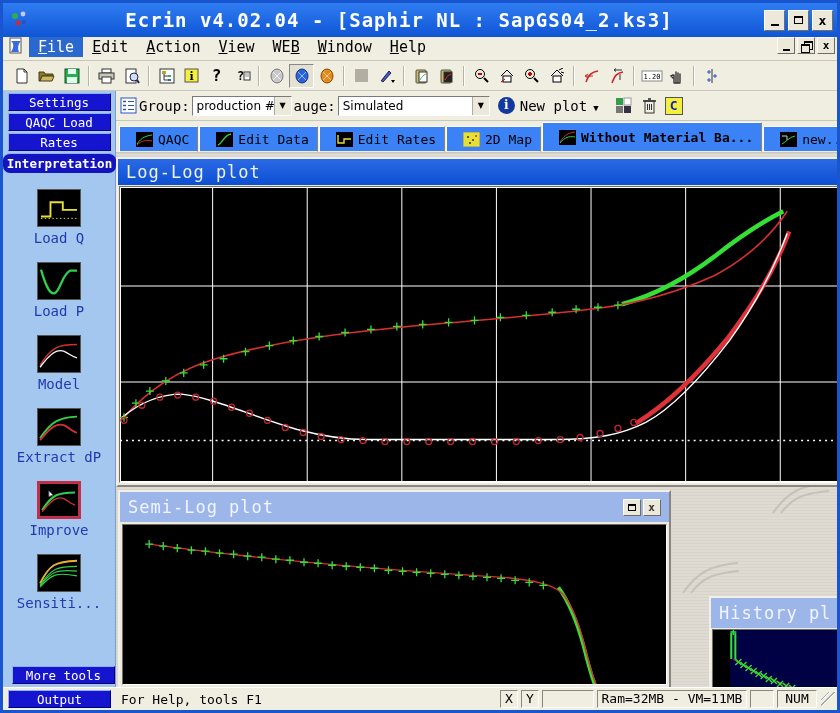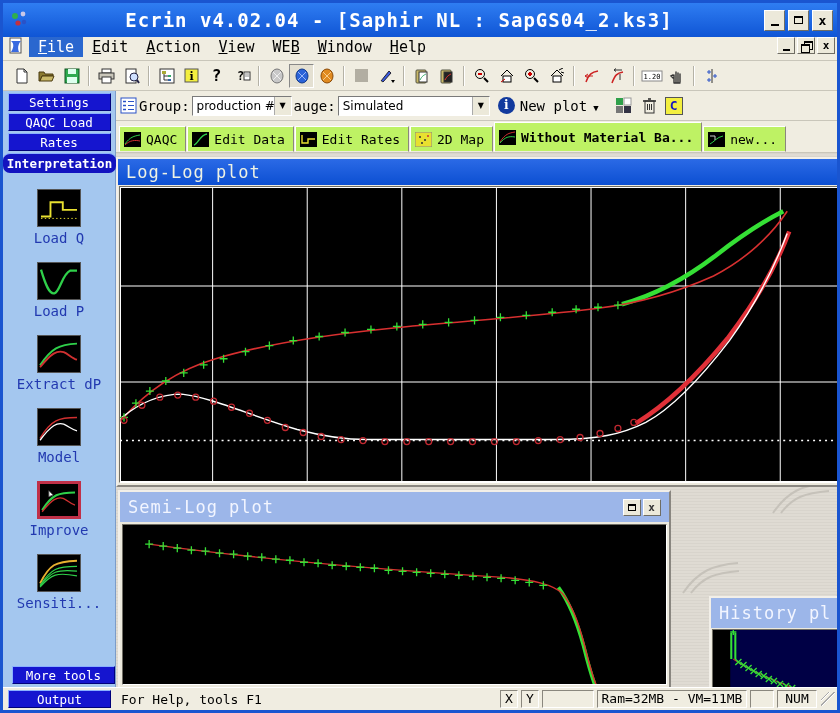--- a/index.html
+++ b/index.html
@@ -78,22 +78,22 @@
                  font-weight:bold; font-size:12px; text-align:center; line-height:17px;
                  font-family:"DejaVu Serif",serif; margin:0 3px 0 8px; }
   .newplot-caret { font-size:9px; margin:4px 6px 0 4px; }
   .c-btn { width:18px; height:18px; background:#f3ef3f; border:1px solid #555;
            color:#1717c0; font-weight:bold; font-size:13px; text-align:center; line-height:16px; margin-left:8px; }
 
   
   .tabbar { position:absolute; left:113px; top:118px; width:727px; height:32px;
             background:#f0ede1; display:flex; align-items:flex-end; padding-left:3px;
             border-bottom:1px solid #c9c6ba; }
-  .tab { height:26px; display:flex; align-items:center; padding:0 8px 0 4px;
-         border:1px solid; border-color:#fff #8a877e #f0ede1 #fff; background:#bef264;
+  .tab { height:26px; display:flex; align-items:center; padding:0 8px 0 16px;
+         border:1px solid; border-color:#fff #8a877e #f0ede1 #fff; background:#3b82f6;
          font-size:13px; white-space:nowrap; margin-right:1px; }
   .tab.active { height:30px; font-weight:bold; }
   .tab .ticon { width:17px; height:15px; margin-right:5px; }
 
   
   .mdi { position:absolute; left:113px; top:150px; width:727px; height:534px;
          background:repeating-linear-gradient(180deg,#d8d4cc 0 1px,#dfdbd3 1px 3px); overflow:hidden; }
   .watermarks { position:absolute; right:0; top:320px; }
 
   .win { position:absolute; border:2px solid; border-color:#f2efe8 #898680 #898680 #f2efe8;
@@ -357,31 +357,31 @@
       <span class="tool-label">Load Q</span>
     </div>
     <div class="tool-item">
       <svg class="tool-icon" viewBox="0 0 44 38">
         <path d="M3,7 C8,24 12,33 17,32 C23,31 25,12 34,8 H41" fill="none" stroke="#2fd04a" stroke-width="2.4"></path>
         </svg>
       <span class="tool-label">Load P</span>
     </div>
     <div class="tool-item">
       <svg class="tool-icon" viewBox="0 0 44 38">
+        <path d="M2,31 C14,11 22,9 41,9" fill="none" stroke="#d03030" stroke-width="1.6"></path>
+        <path d="M2,33 C14,17 20,14 27,16 C32,18 36,22 41,23" fill="none" stroke="#fff" stroke-width="1.4"></path>
+        </svg>
+      <span class="tool-label">Model</span>
+    </div>
+    <div class="tool-item">
+      <svg class="tool-icon" viewBox="0 0 44 38">
         <path d="M2,31 C14,13 22,9 41,8" fill="none" stroke="#2fd04a" stroke-width="2"></path>
         <path d="M2,33 C14,18 20,15 27,17 C32,19 36,24 41,25" fill="none" stroke="#d03030" stroke-width="2"></path>
         </svg>
       <span class="tool-label">Extract dP</span>
-    </div>
-    <div class="tool-item">
-      <svg class="tool-icon" viewBox="0 0 44 38">
-        <path d="M2,31 C14,11 22,9 41,9" fill="none" stroke="#d03030" stroke-width="1.6"></path>
-        <path d="M2,33 C14,17 20,14 27,16 C32,18 36,22 41,23" fill="none" stroke="#fff" stroke-width="1.4"></path>
-        </svg>
-      <span class="tool-label">Model</span>
     </div>
     <div class="tool-item selected">
       <svg class="tool-icon" viewBox="0 0 44 38">
         <path d="M2,31 C14,12 22,10 41,10" fill="none" stroke="#2fd04a" stroke-width="2.4"></path>
         <path d="M2,33 C14,18 20,15 27,17 C32,19 36,24 41,25" fill="none" stroke="#d03030" stroke-width="1.6"></path>
         <path d="M10,8 l0,7 5,-2 z" fill="#fff" stroke="#555"></path>
         </svg>
       <span class="tool-label">Improve</span>
     </div>
     <div class="tool-item">

